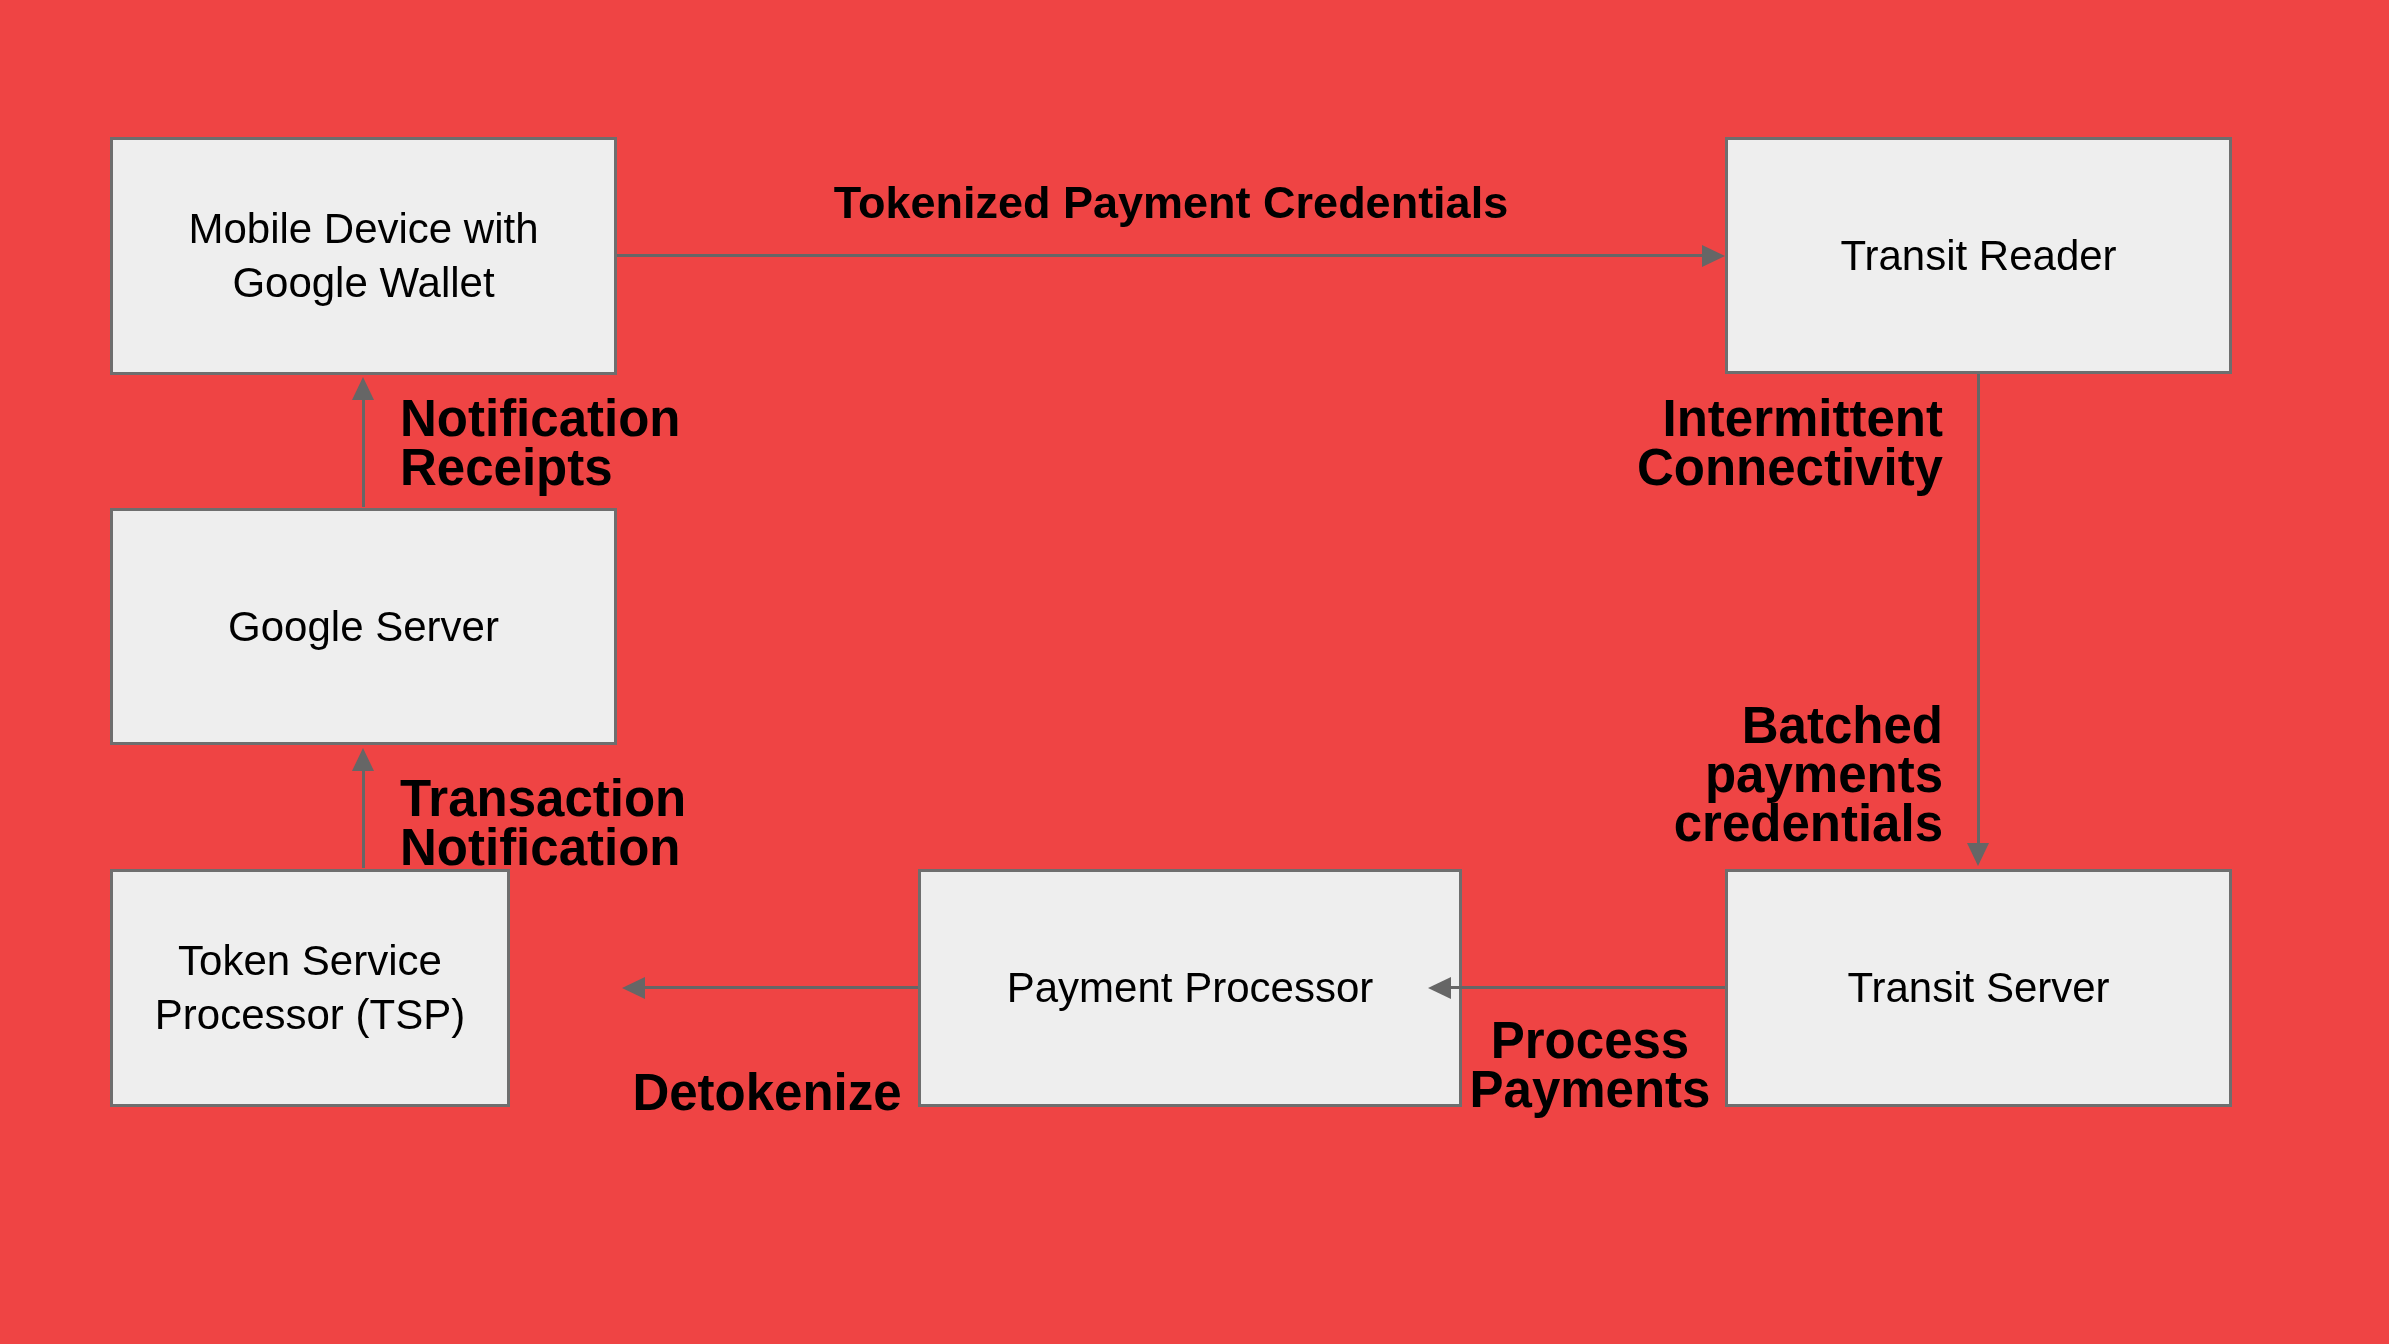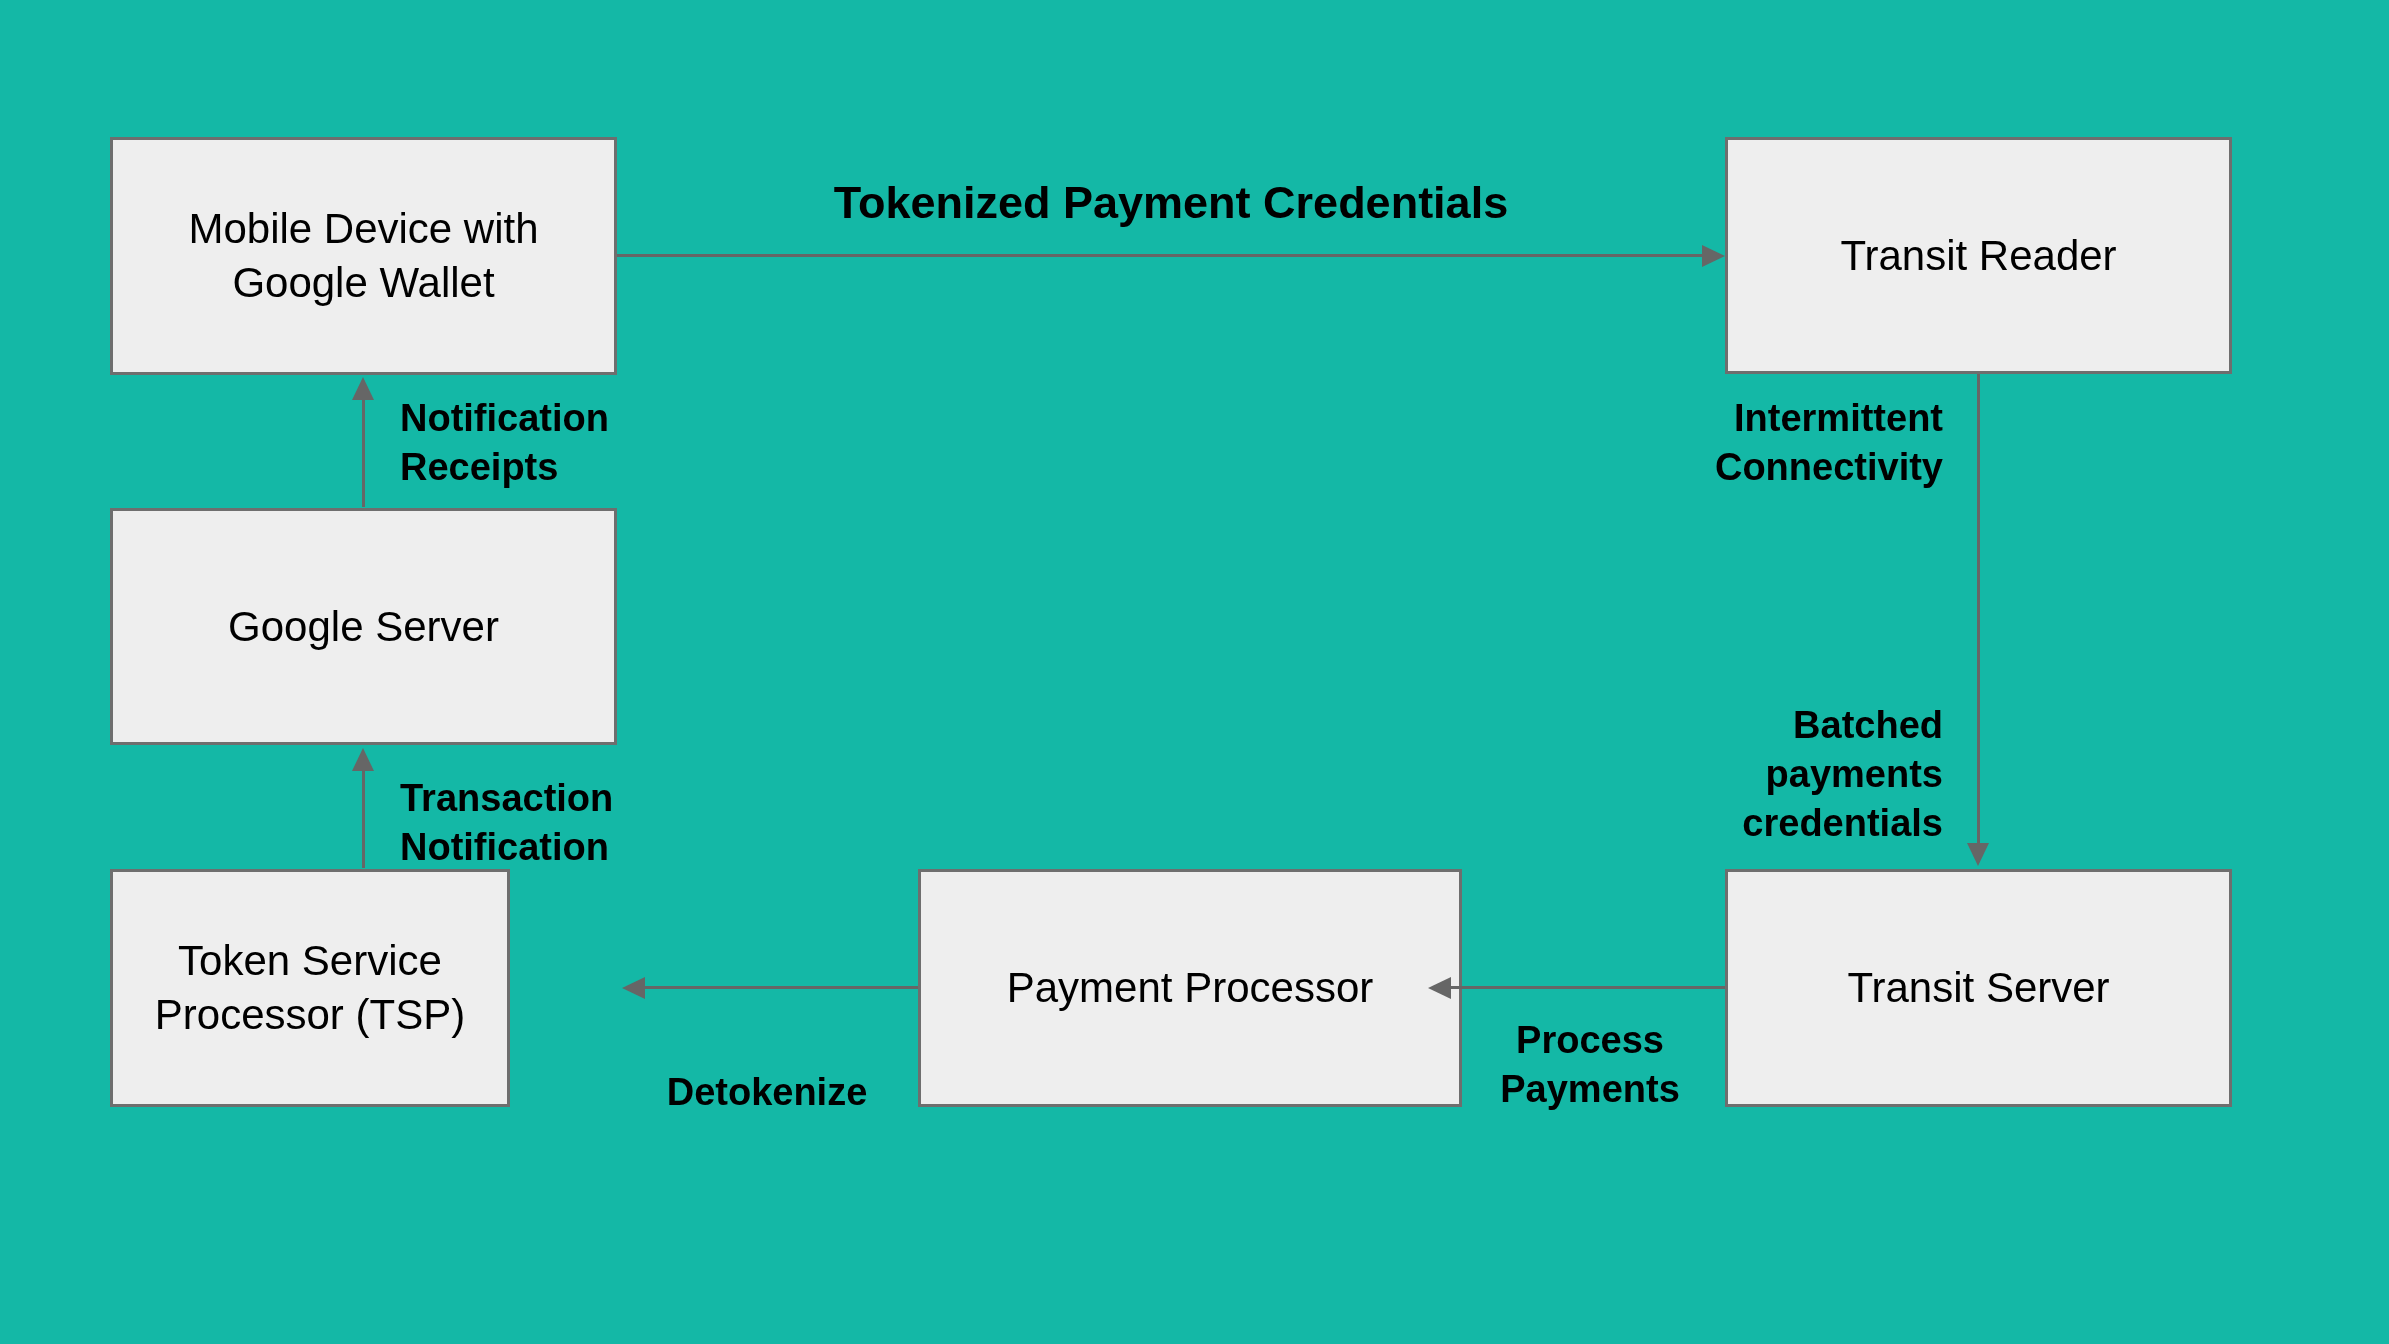--- a/index.html
+++ b/index.html
@@ -5,21 +5,21 @@
   html, body {
     margin: 0;
     padding: 0;
     background: #ffffff;
     font-family: "Liberation Sans", sans-serif;
   }
   .canvas {
     position: relative;
     width: 2389px;
     height: 1344px;
-    background: #14b8a6;
+    background: #ef4444;
     overflow: hidden;
   }
   
   .node {
     position: absolute;
     background: #eeeeee;
     border: 3px solid #6e6e6e;
     box-sizing: border-box;
     display: flex;
     align-items: center;
@@ -70,21 +70,21 @@
     border-top: 23px solid #666666;
     border-left: 11px solid transparent;
     border-right: 11px solid transparent;
   }
 
   
   .edge-label {
     position: absolute;
     font-weight: bold;
     color: #000000;
-    font-size: 38px;
+    font-size: 51px;
     line-height: 49px;
     white-space: nowrap;
   }
   .edge-label.title { font-size: 45px; line-height: 50px; }
   .center-x { transform: translateX(-50%); text-align: center; }
   .align-right { text-align: right; }
   .align-left { text-align: left; }
 
   #label-tokenized    { left: 1171px; top: 178px; text-align: center; }
   #label-intermittent { right: 446px; top: 394px; }

